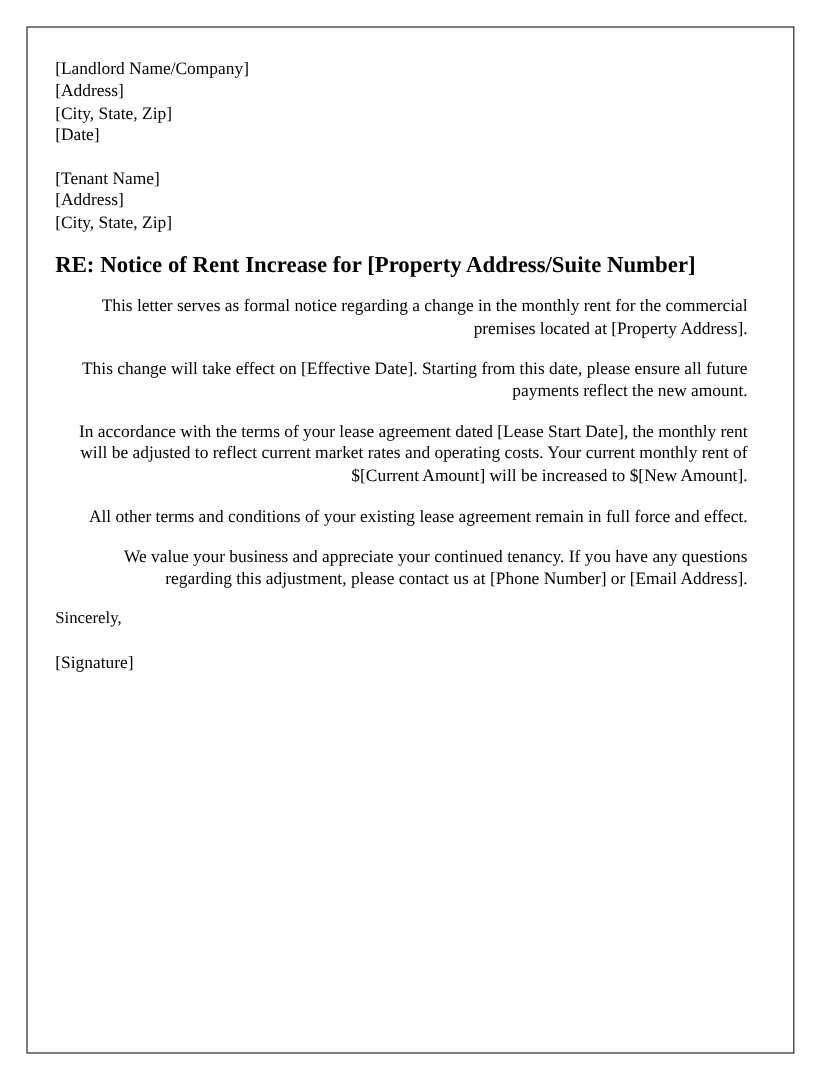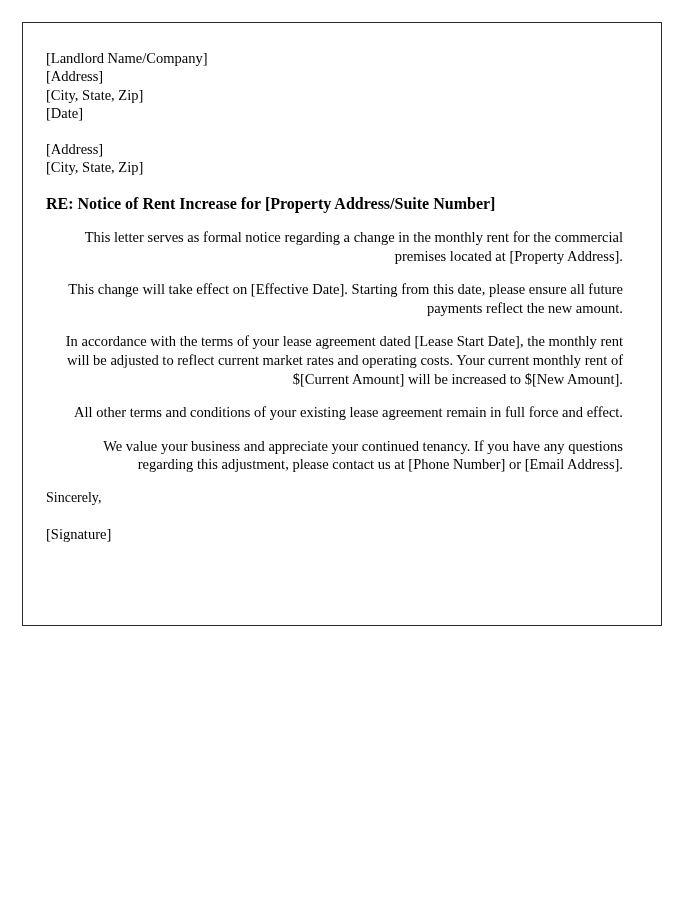--- a/index.html
+++ b/index.html
@@ -22,21 +22,21 @@
     height: 900px;
     background: #ffffff;
     box-sizing: border-box;
   }
 
   #letter-frame {
     position: absolute;
     left: 22px;
     top: 22px;
     width: 640px;
-    height: 604px;
+    height: 856px;
     border: 1px solid #2b2b2b;
     box-sizing: border-box;
     background: #ffffff;
   }
 
   #letter-body {
     padding: 26px 38px 0 23px;
     box-sizing: border-box;
   }
 
@@ -45,21 +45,21 @@
     padding: 0;
     list-style: none;
   }
   .addr-block li {
     font-size: 14.5px;
     line-height: 18.3px;
     white-space: nowrap;
   }
 
   .re-line {
-    font-size: 16px;
+    font-size: 19px;
     line-height: 18.3px;
     font-weight: bold;
     margin: 0 0 15px 0;
   }
 
   .salutation {
     font-size: 14.5px;
     line-height: 18.3px;
     margin: 0 0 15px 0;
   }
@@ -96,20 +96,21 @@
     <div id="letter-body">
 
       <ul class="addr-block">
         <li>[Landlord Name/Company]</li>
         <li>[Address]</li>
         <li>[City, State, Zip]</li>
         <li>[Date]</li>
       </ul>
 
       <ul class="addr-block">
+        <li>[Tenant Name]</li>
         <li>[Address]</li>
         <li>[City, State, Zip]</li>
       </ul>
 
       <p class="re-line">RE: Notice of Rent Increase for [Property Address/Suite Number]</p>
 
 
       <p class="para">This letter serves as formal notice regarding a change in the monthly rent for the commercial premises located at [Property Address].</p>
       <p class="para">This change will take effect on [Effective Date]. Starting from this date, please ensure all future payments reflect the new amount.</p>
       <p class="para">In accordance with the terms of your lease agreement dated [Lease Start Date], the monthly rent will be adjusted to reflect current market rates and operating costs. Your current monthly rent of $[Current Amount] will be increased to $[New Amount].</p>

